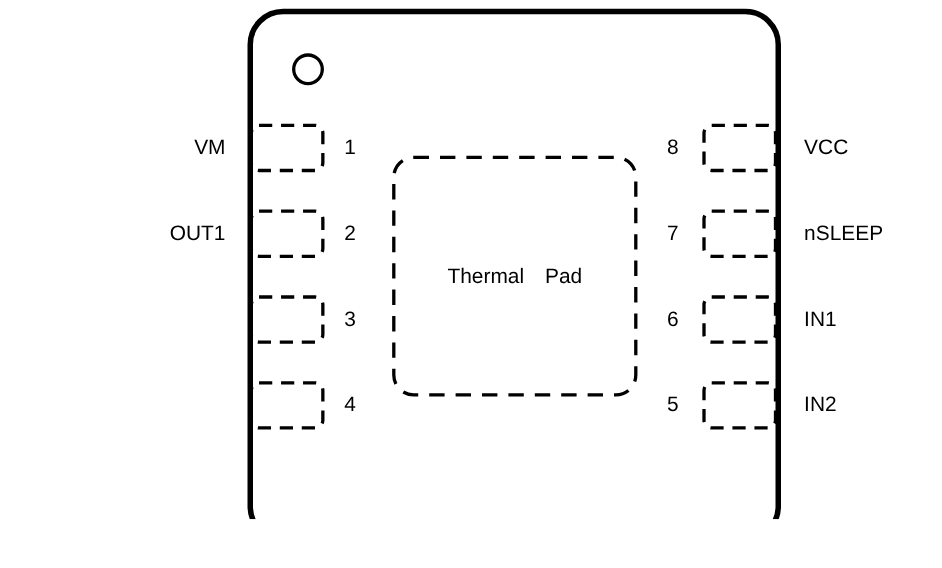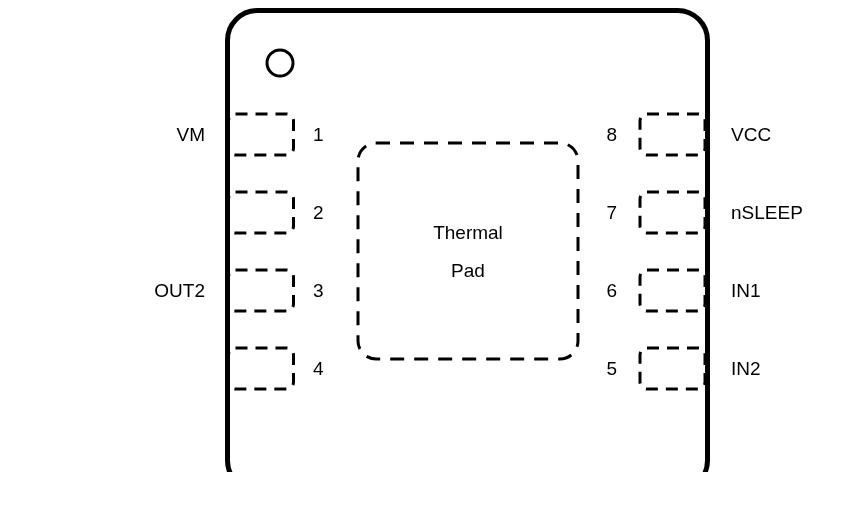--- a/index.html
+++ b/index.html
@@ -38,21 +38,21 @@
   .row-1 { top: 192px; }
   .row-2 { top: 270px; }
   .row-3 { top: 348px; }
   .thermal-pad-label {
     position: absolute;
     left: 358px;
     top: 143px;
     width: 220px;
     height: 216px;
     display: flex;
-    flex-direction: column;
+    flex-direction: row;
     align-items: center;
     justify-content: center;
     gap: 19px;
     color: #000000;
     font-size: 19px;
     line-height: 1;
   }
 </style>
 </head>
 <body>
@@ -72,21 +72,21 @@
     <rect x="228.5" y="270" width="65" height="41" rx="7" ry="7" fill="none" stroke="#000000" stroke-width="3" stroke-dasharray="12 8"></rect>
     <rect x="228.5" y="348" width="65" height="41" rx="7" ry="7" fill="none" stroke="#000000" stroke-width="3" stroke-dasharray="12 8"></rect>
 
     <rect x="640" y="114" width="65" height="41" rx="7" ry="7" fill="none" stroke="#000000" stroke-width="3" stroke-dasharray="12 8"></rect>
     <rect x="640" y="192" width="65" height="41" rx="7" ry="7" fill="none" stroke="#000000" stroke-width="3" stroke-dasharray="12 8"></rect>
     <rect x="640" y="270" width="65" height="41" rx="7" ry="7" fill="none" stroke="#000000" stroke-width="3" stroke-dasharray="12 8"></rect>
     <rect x="640" y="348" width="65" height="41" rx="7" ry="7" fill="none" stroke="#000000" stroke-width="3" stroke-dasharray="12 8"></rect>
   </svg>
 
   <div class="txt pin-label-left row-h row-0">VM</div>
-  <div class="txt pin-label-left row-h row-2">OUT2</div>
+  <div class="txt pin-label-left row-h row-1">OUT1</div>
 
   <div class="txt pin-num-left row-h row-0">1</div>
   <div class="txt pin-num-left row-h row-1">2</div>
   <div class="txt pin-num-left row-h row-2">3</div>
   <div class="txt pin-num-left row-h row-3">4</div>
 
   <div class="txt pin-num-right row-h row-0">8</div>
   <div class="txt pin-num-right row-h row-1">7</div>
   <div class="txt pin-num-right row-h row-2">6</div>
   <div class="txt pin-num-right row-h row-3">5</div>

